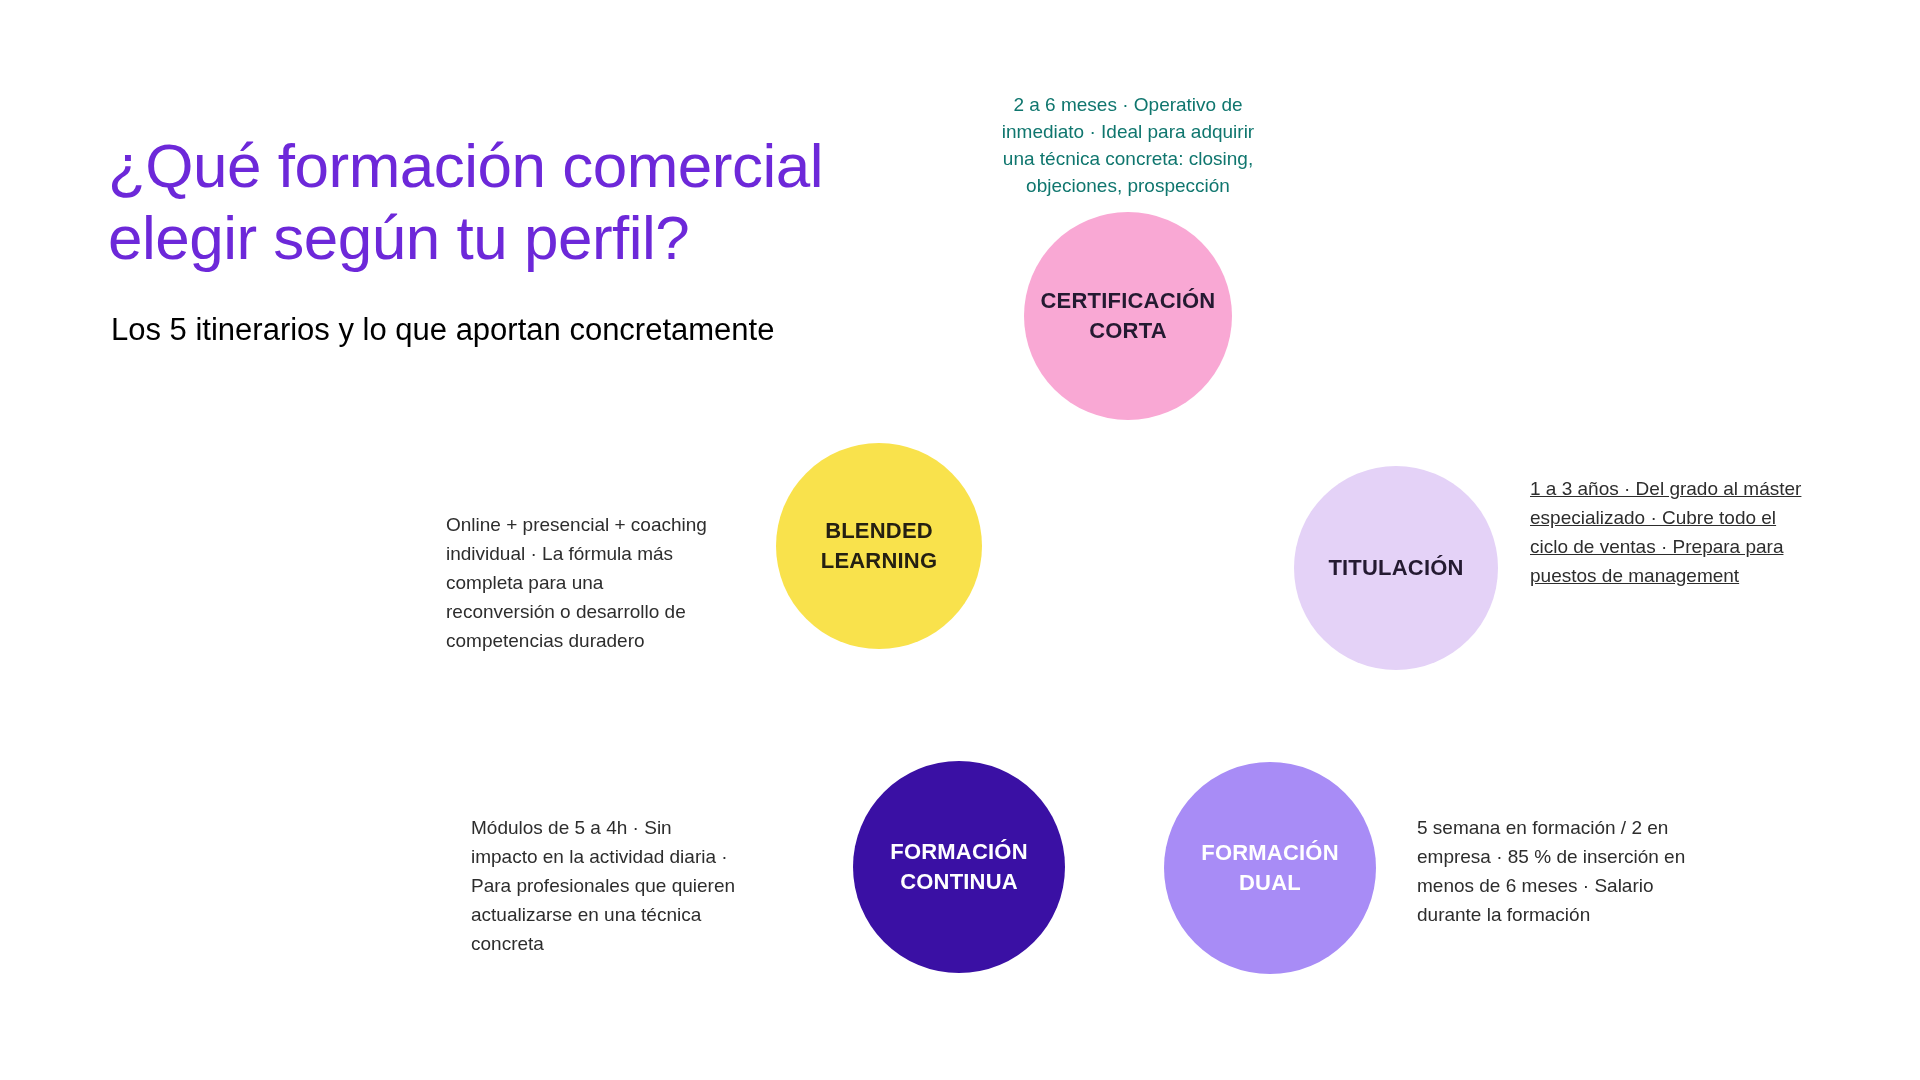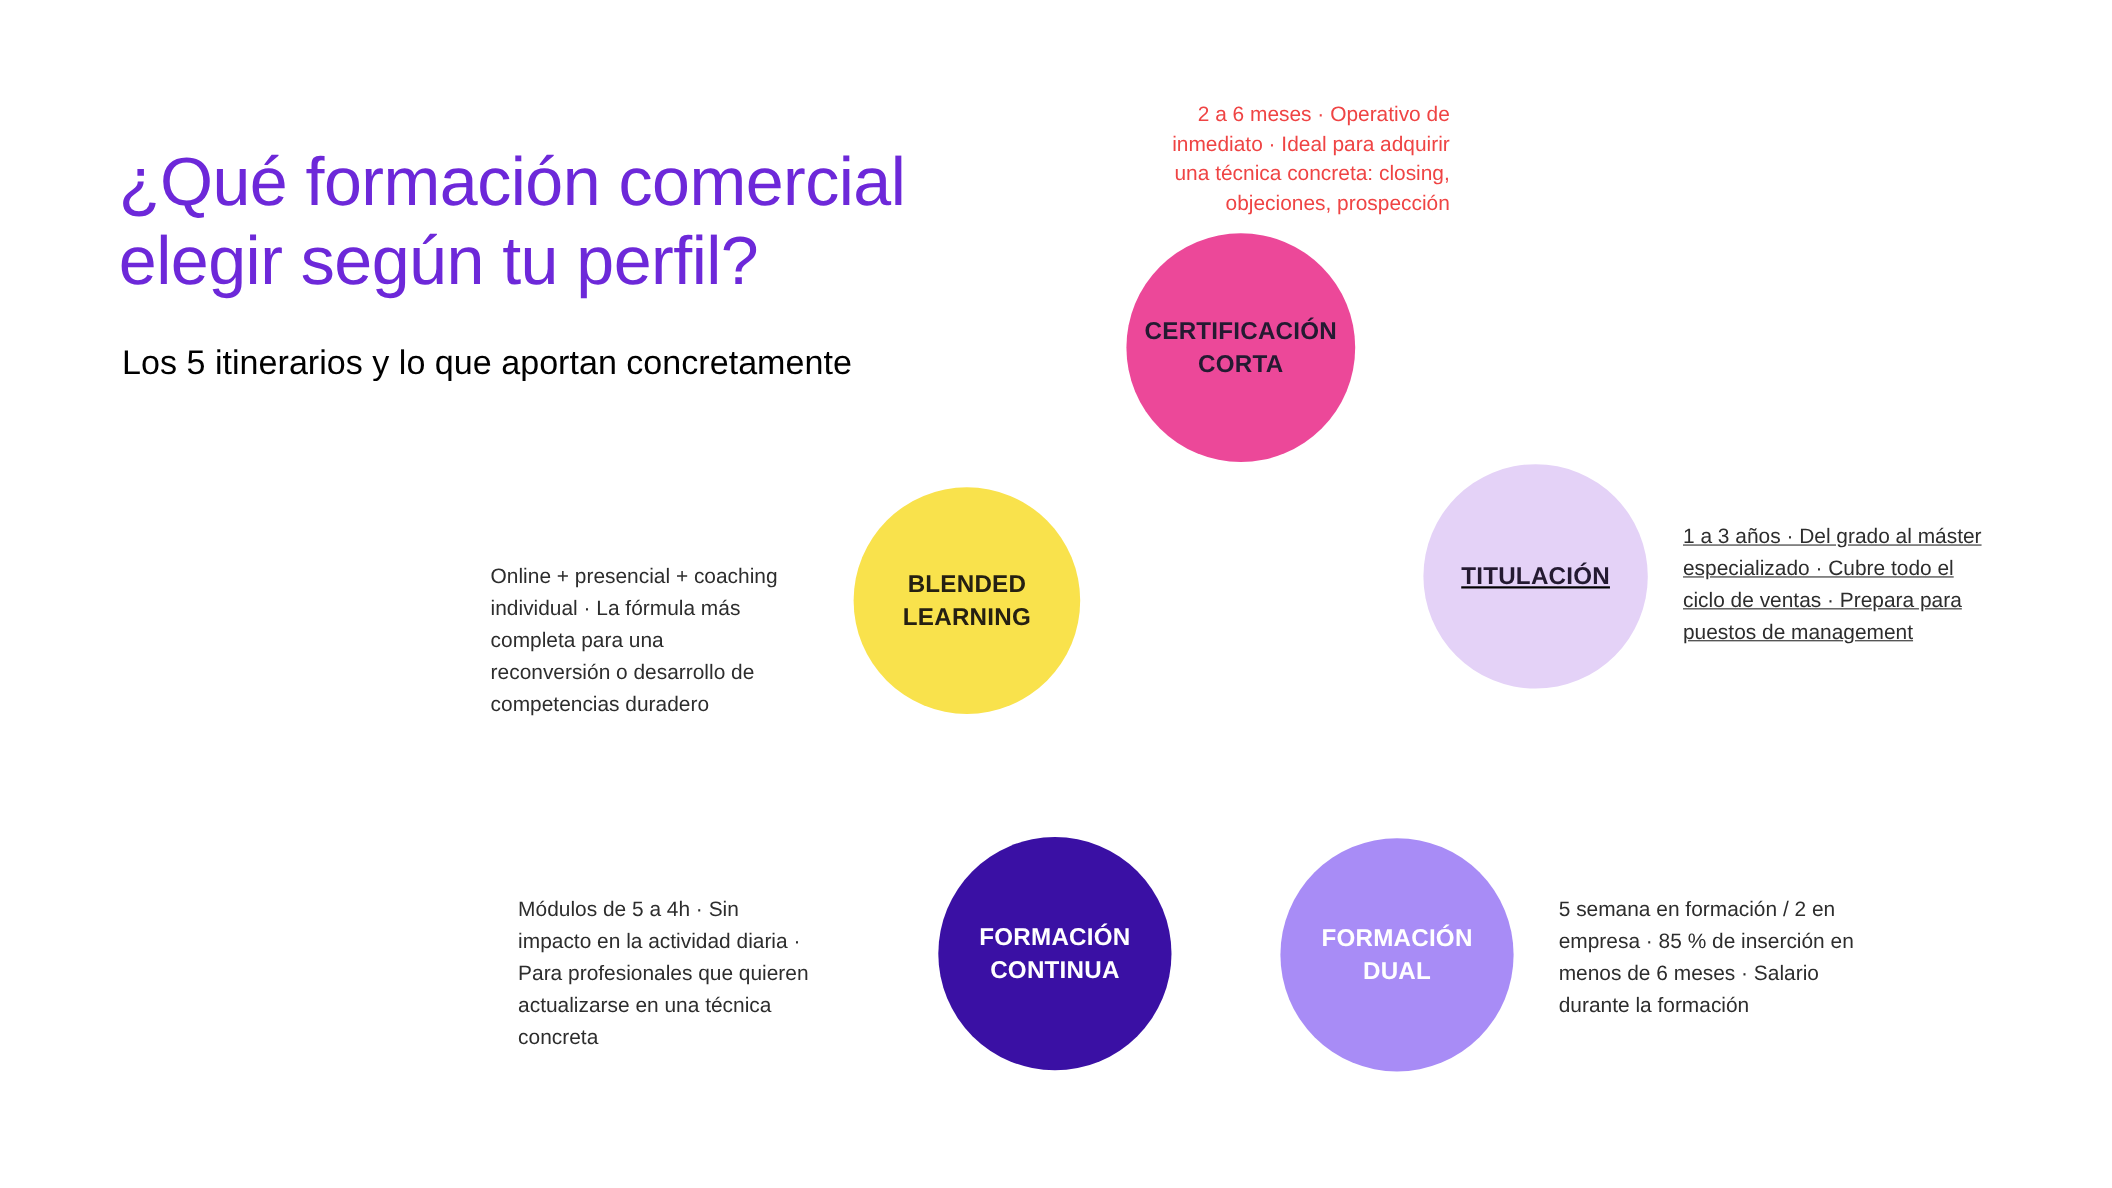--- a/index.html
+++ b/index.html
@@ -53,45 +53,45 @@
   }
   .desc {
     position: absolute;
     font-size: 19px;
     line-height: 29px;
     white-space: pre-line;
   }
   
   .circle-cert       { left: 1024px; top: 212px; width: 208px; height: 208px; }
   .circle-blended    { left: 776px;  top: 443px; width: 206px; height: 206px; }
-  .circle-titulacion { left: 1294px; top: 422px; width: 204px; height: 204px; text-decoration: underline; }
+  .circle-titulacion { left: 1294px; top: 466px; width: 204px; height: 204px; }
   .circle-continua   { left: 853px;  top: 761px; width: 212px; height: 212px; }
   .circle-dual       { left: 1164px; top: 762px; width: 212px; height: 212px; }
   
   .desc-cert       { left: 938px;  top: 91px;  width: 380px; line-height: 27px; text-align: center; }
   .desc-blended    { left: 446px;  top: 464px; width: 370px; }
   .desc-titulacion { left: 1530px; top: 474px; width: 380px; }
   .desc-continua   { left: 471px;  top: 813px; width: 350px; }
   .desc-dual       { left: 1417px; top: 813px; width: 340px; }
 </style>
 </head>
 <body>
 
 <div class="canvas" style="background-color: rgb(255, 255, 255);">
 
   <div class="title" style="color: #6d28d9;">¿Qué formación comercial
 elegir según tu perfil?</div>
 
   <div class="subtitle" style="color: #000000;">Los 5 itinerarios y lo que aportan concretamente</div>
 
-  <div class="desc desc-cert" style="color: #ef4444; text-align: right;">2 a 6 meses · Operativo de
+  <div class="desc desc-cert" style="color: #0f766e;">2 a 6 meses · Operativo de
 inmediato · Ideal para adquirir
 una técnica concreta: closing,
 objeciones, prospección</div>
-  <div class="circle circle-cert" style="background-color: #ec4899;">
+  <div class="circle circle-cert" style="background-color: #f9a8d4;">
     <span class="circle-label" style="color: rgb(36, 26, 49);">CERTIFICACIÓN
 CORTA</span>
   </div>
 
   <div class="desc desc-blended" style="color: rgb(45, 45, 45); margin-top: 46px;">Online + presencial + coaching
 individual · La fórmula más
 completa para una
 reconversión o desarrollo de
 competencias duradero</div>
   <div class="circle circle-blended" style="background-color: rgb(249, 226, 76);">

